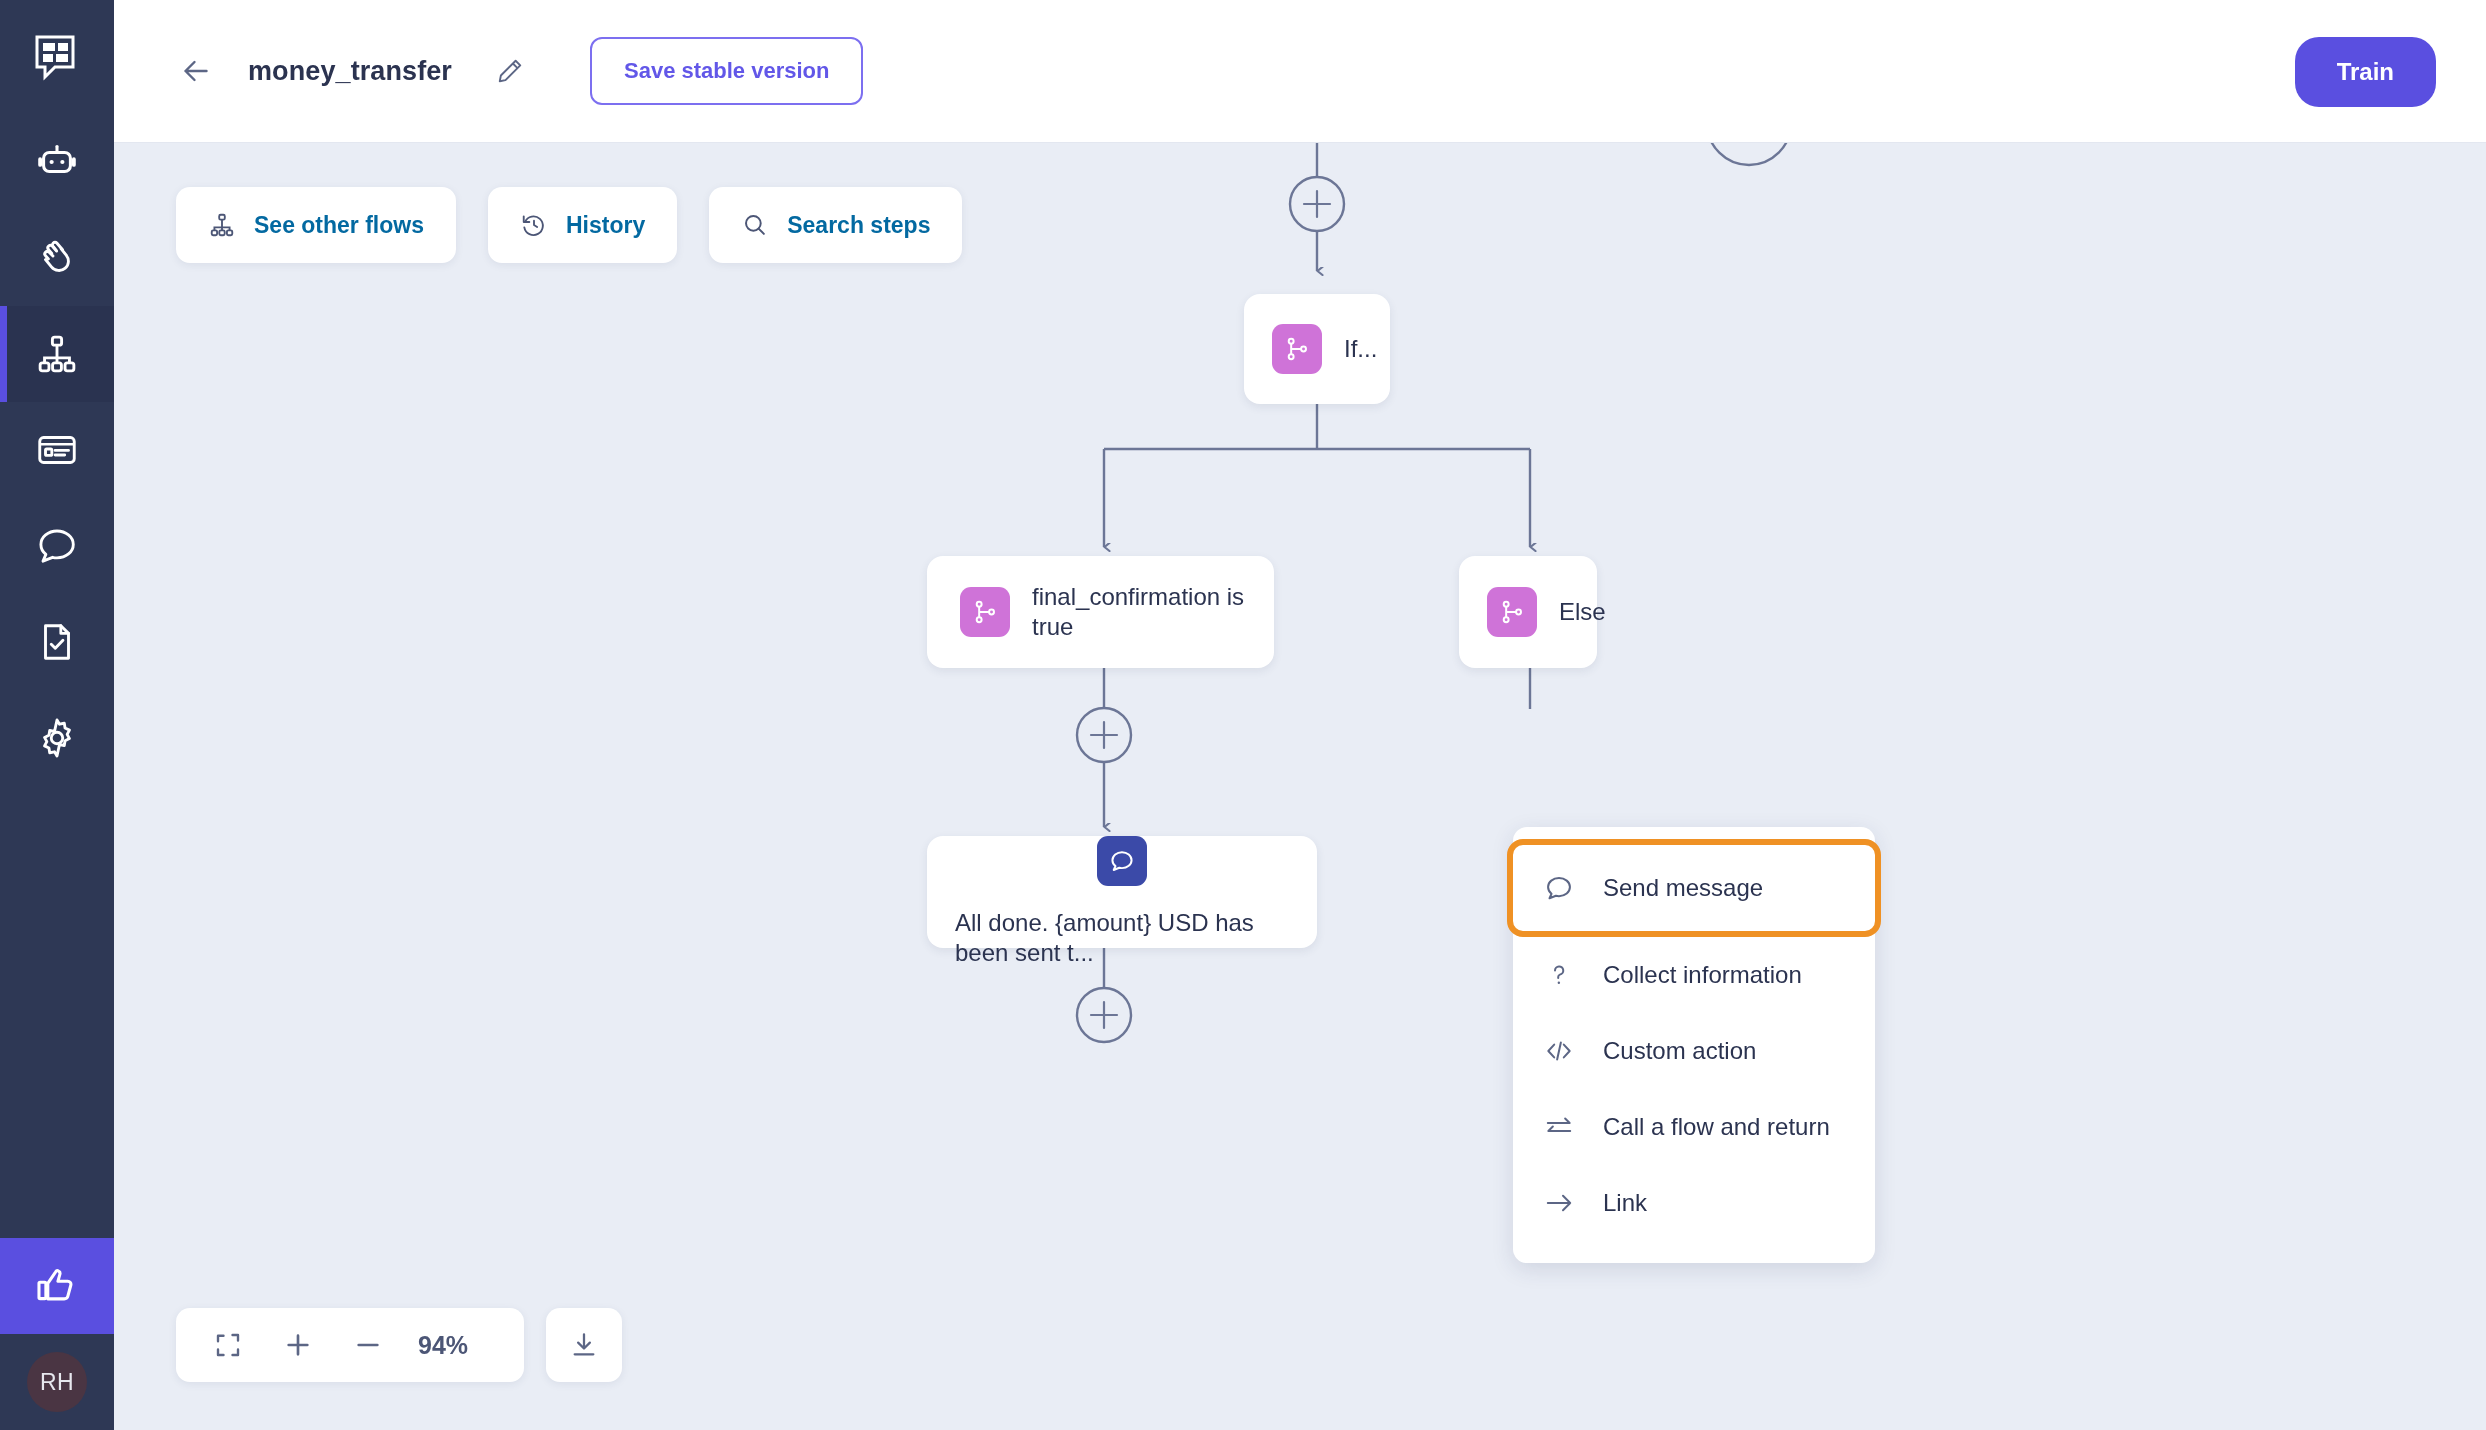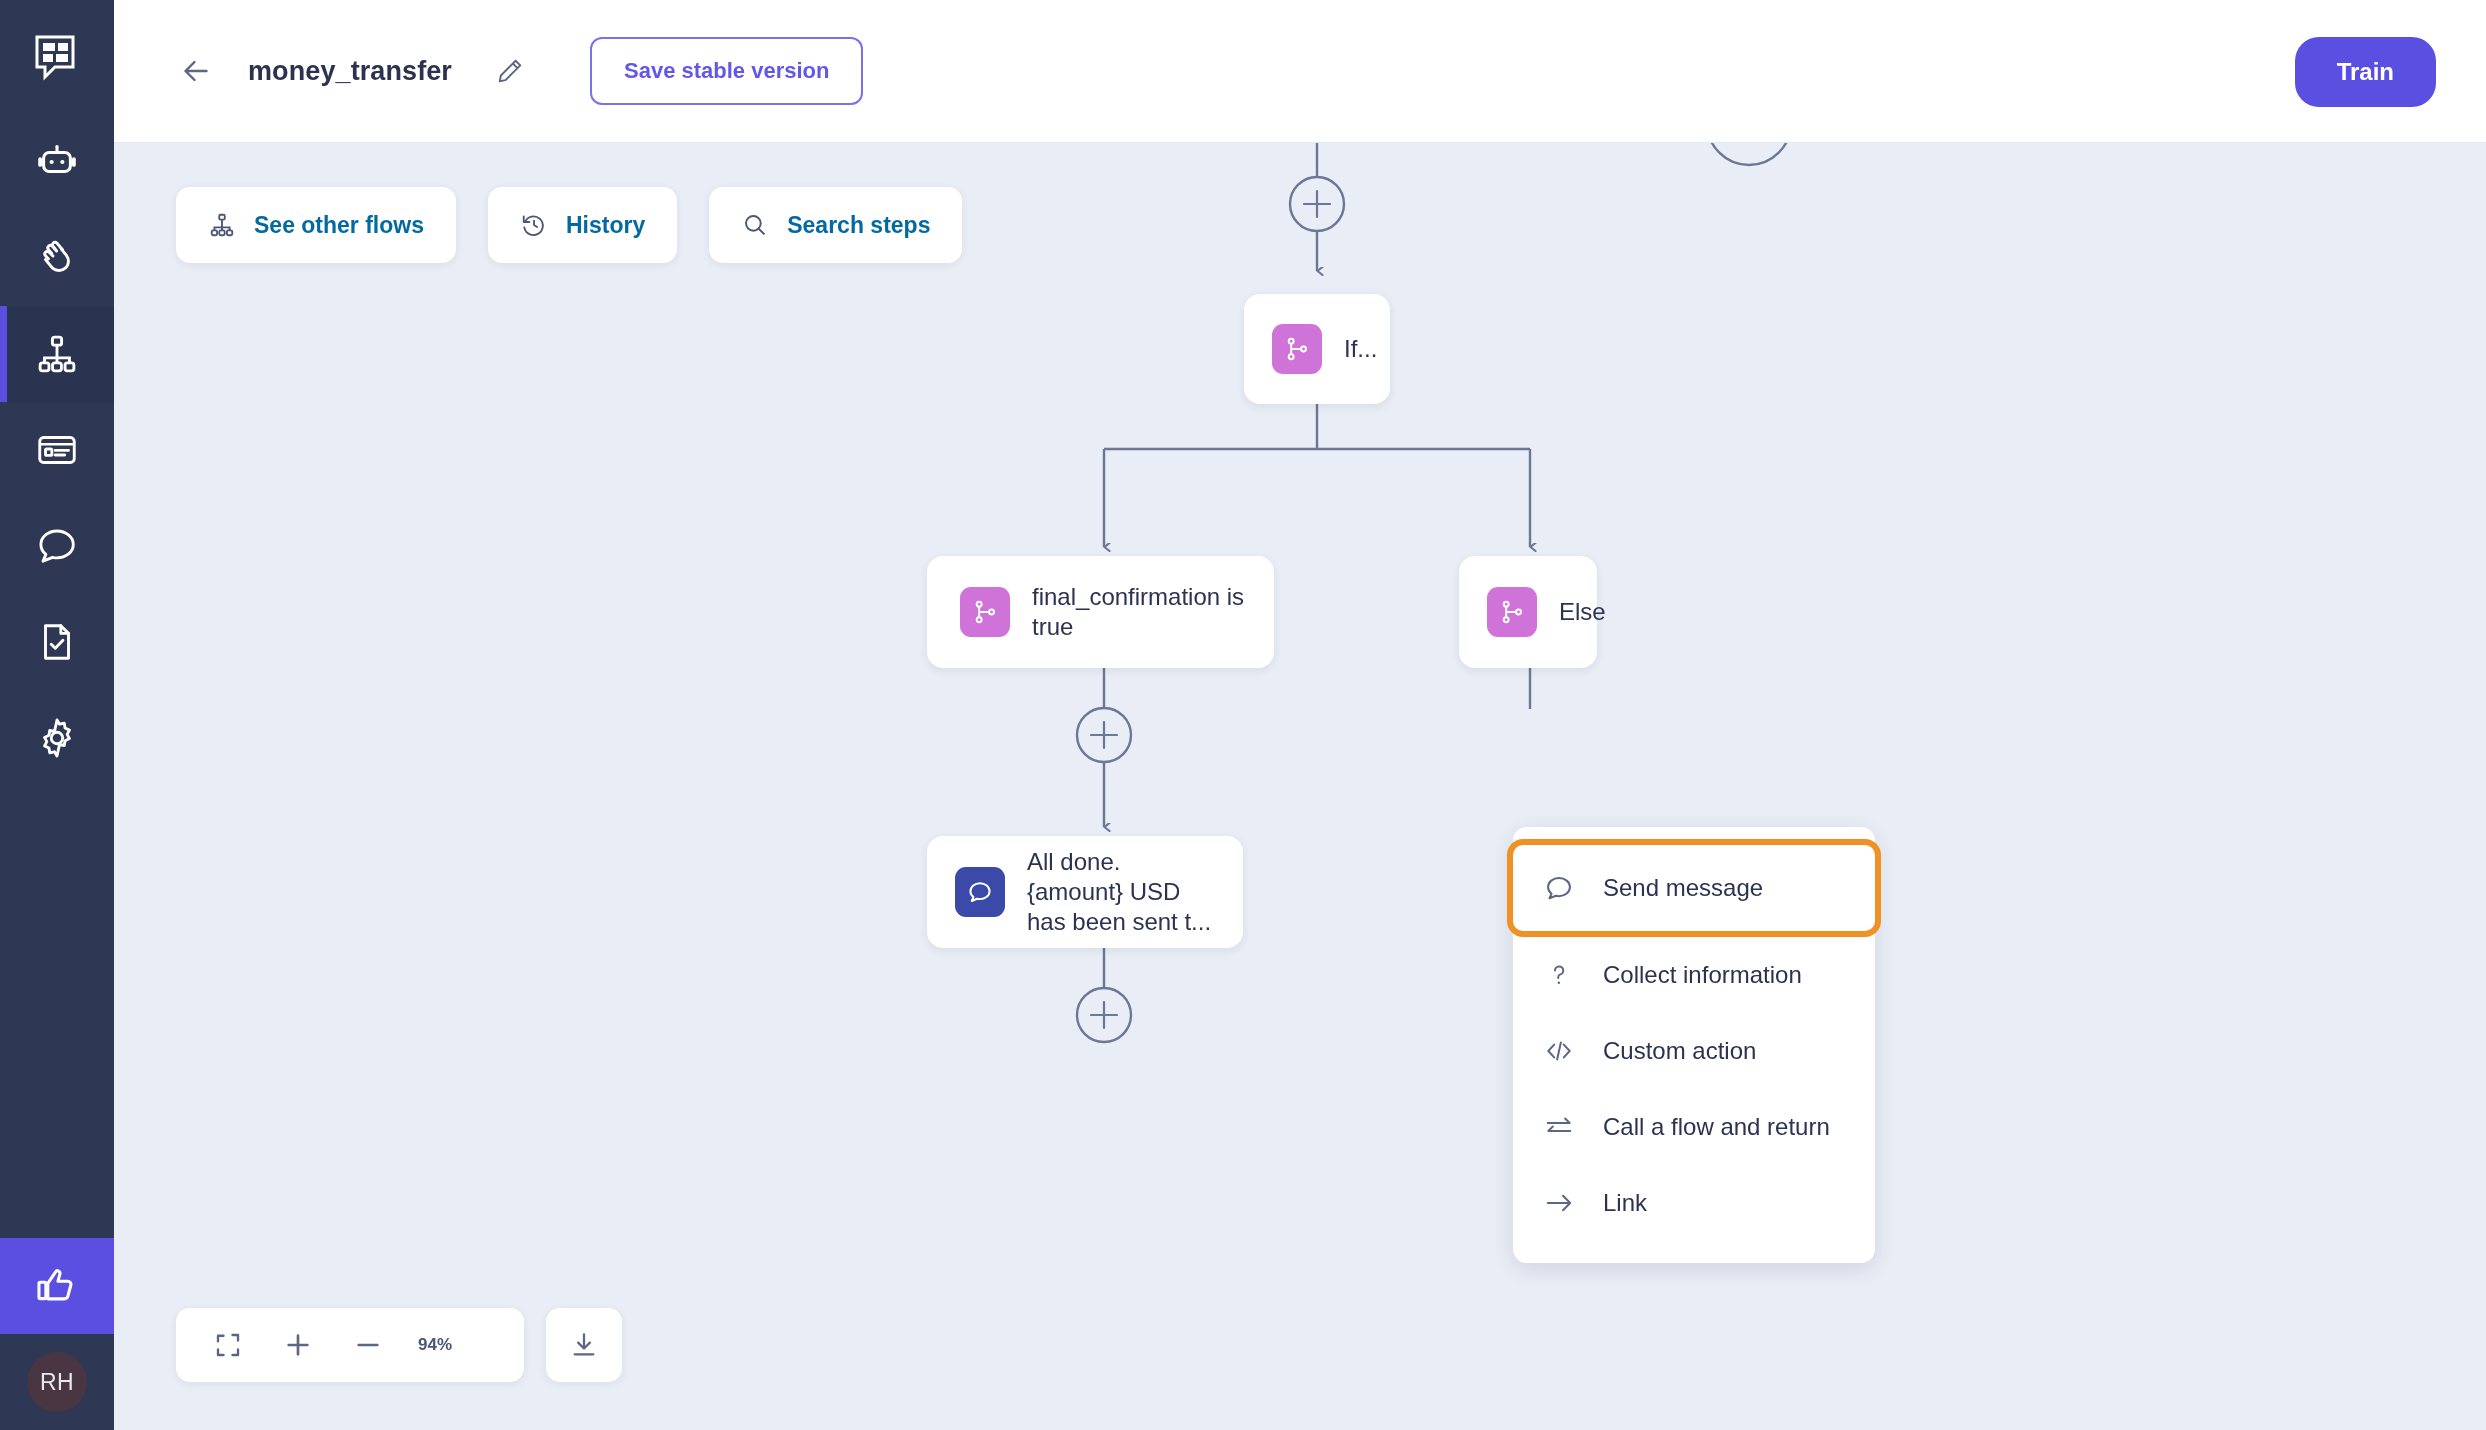--- a/index.html
+++ b/index.html
@@ -118,21 +118,21 @@
     width: 50px; height: 50px; border-radius: 11px;
     display: flex; align-items: center; justify-content: center; flex: 0 0 50px;
   }
   .node-icon.branch { background: #cf73d8; }
   .node-icon.message { background: #3b4aa8; }
   .node-label { font-size: 24px; color: #2b3350; line-height: 1.26; }
 
   #node-if { left: 1130px; top: 151px; width: 146px; height: 110px; }
   #node-final-confirmation { left: 813px; top: 413px; width: 347px; height: 112px; padding-left: 33px; }
   #node-else { left: 1345px; top: 413px; width: 138px; height: 112px; }
-  #node-all-done { left: 813px; top: 693px; width: 316px; height: 112px; }
+  #node-all-done { left: 813px; top: 693px; width: 390px; height: 112px; flex-direction: column; }
 
   
   .menu {
     position: absolute; left: 1399px; top: 684px; width: 362px;
     background: #ffffff; border-radius: 14px;
     box-shadow: 0 6px 22px rgba(40,50,90,0.13);
     padding: 12px 0 22px 0;
     z-index: 20;
   }
   .menu-item {
@@ -154,21 +154,21 @@
   .zoom-bar {
     position: absolute; left: 62px; bottom: 48px;
     display: flex; align-items: center; gap: 22px; z-index: 10;
   }
   .zoom-pill {
     height: 74px; background: #ffffff; border-radius: 14px;
     box-shadow: 0 2px 8px rgba(40,50,90,0.08);
     display: flex; align-items: center; gap: 30px; padding: 0 32px;
   }
   .zoom-btn { display: flex; align-items: center; justify-content: center; cursor: pointer; width: 40px; height: 40px; }
-  .zoom-value { font-size: 17px; font-weight: bold; color: #4c5676; min-width: 74px; }
+  .zoom-value { font-size: 25px; font-weight: bold; color: #4c5676; min-width: 74px; }
   .download-box {
     width: 76px; height: 74px; background: #ffffff; border-radius: 14px;
     box-shadow: 0 2px 8px rgba(40,50,90,0.08);
     display: flex; align-items: center; justify-content: center; cursor: pointer;
   }
 </style>
 </head>
 <body>
 
 <div class="app">

